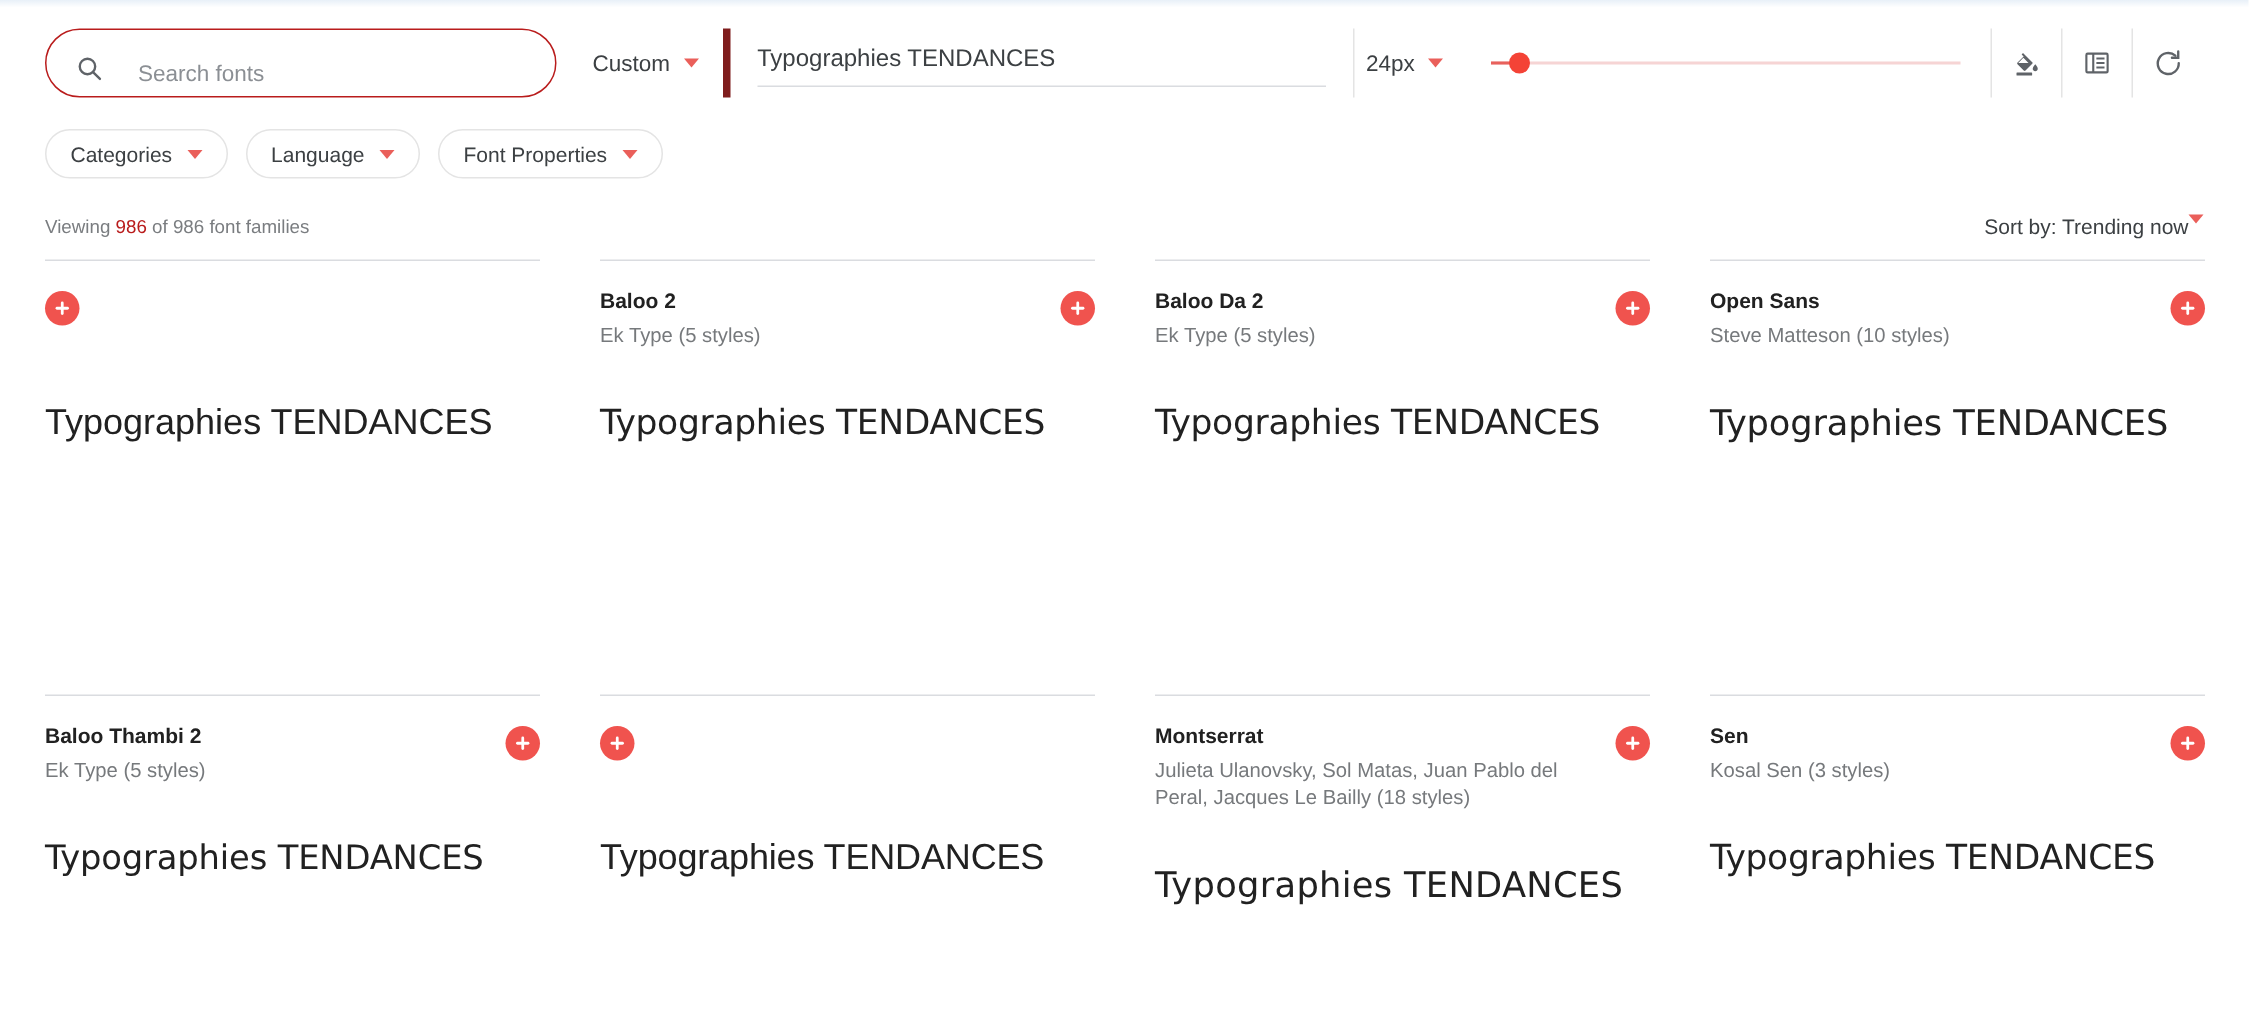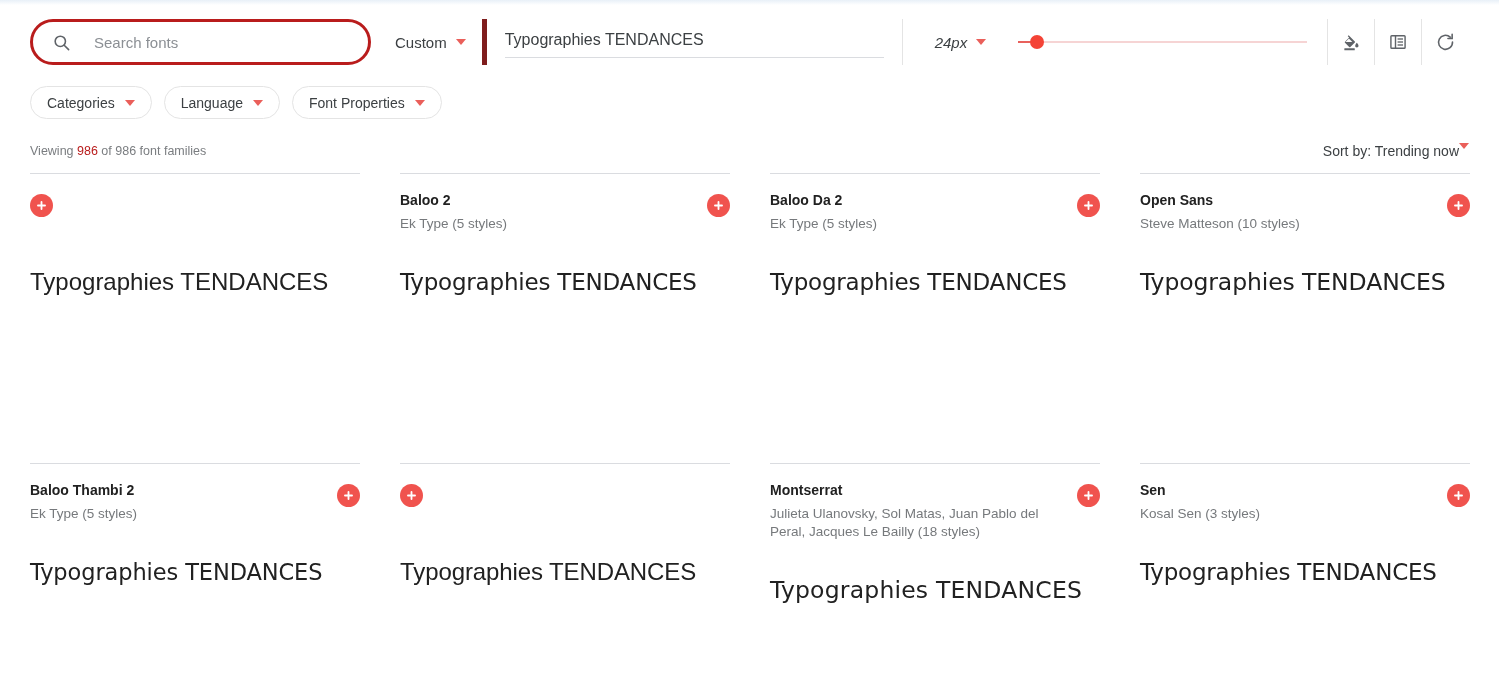--- a/index.html
+++ b/index.html
@@ -30,25 +30,24 @@
     left: 30px;
     width: 1439px;
     height: 46px;
     display: flex;
     align-items: stretch;
   }
 
   .search-box {
     width: 341px;
     height: 46px;
-    border: 3px solid #b91c1c;
+    border: 1px solid #b91c1c;
     border-radius: 23px;
     display: flex;
-    align-items: center;
-    padding: 0 0 0 18px;
+    padding: 15px 0 0 18px;
     background: #fff;
     flex: 0 0 auto;
   }
   .search-icon {
     width: 21px; height: 21px;
     flex: 0 0 auto;
     color: #5f6368;
     display: flex; align-items: center; justify-content: center;
   }
   .search-input {
@@ -113,23 +112,22 @@
     font-family: "Liberation Sans", sans-serif;
     font-size: 16px;
     color: #3c4043;
     padding: 4px 0 8px 0;
   }
 
   .size-cluster {
     display: flex;
     align-items: center;
     border-left: 1px solid #e4e4e4;
-    padding-left: 32px;
+    padding-left: 8px;
     flex: 1 1 auto;
-    font-style: italic;
   }
   .size-select {
     display: flex;
     align-items: center;
     gap: 9px;
     cursor: pointer;
     user-select: none;
   }
   .size-label {
     font-size: 15px;

